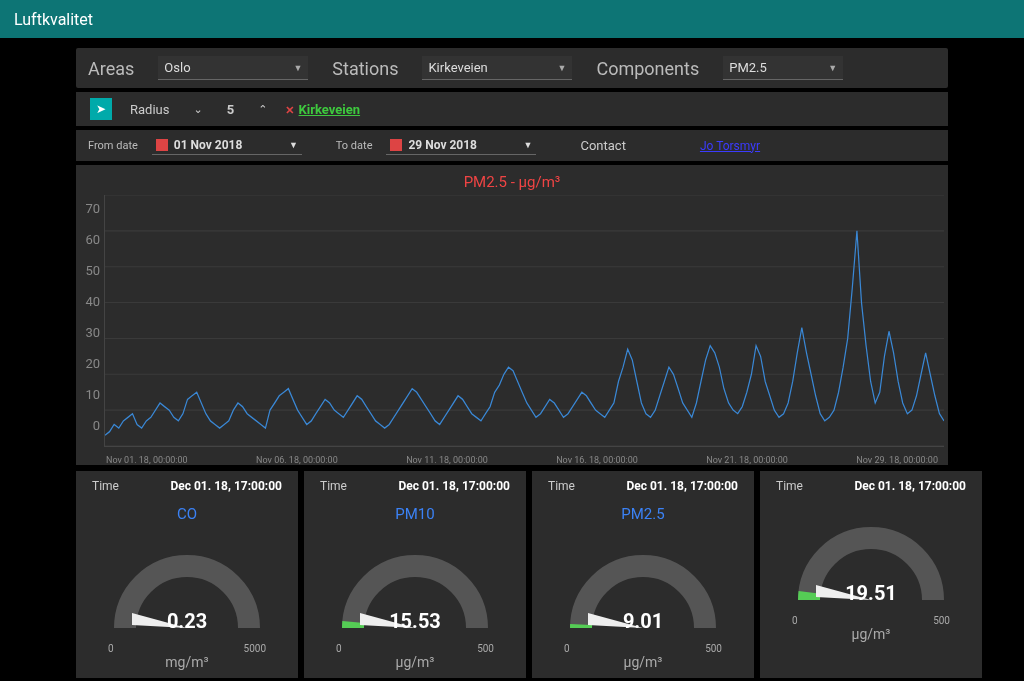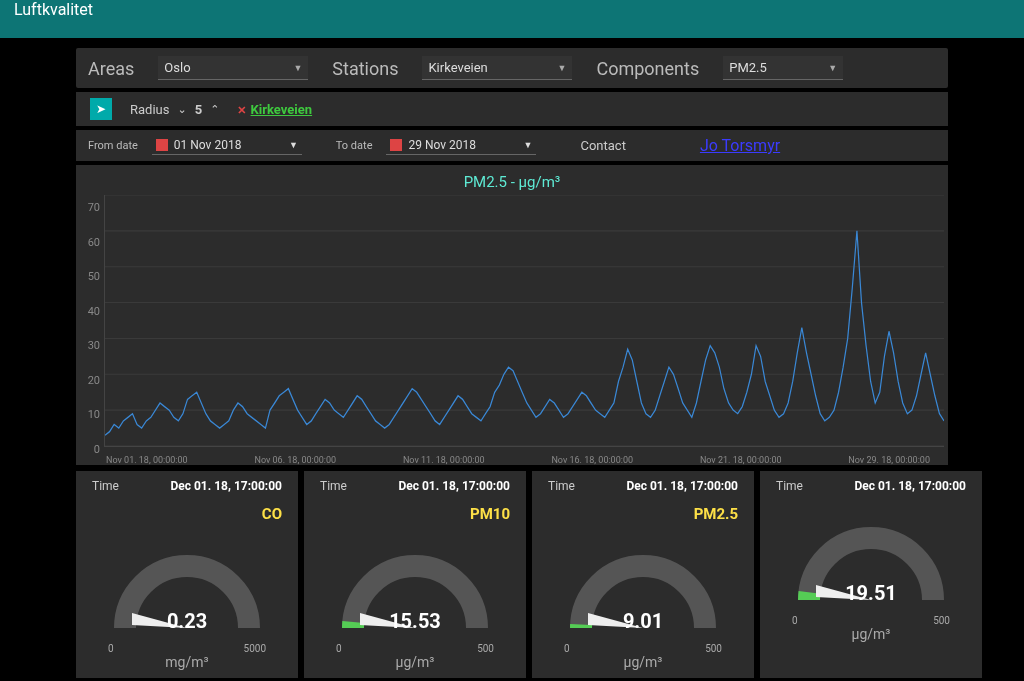--- a/index.html
+++ b/index.html
@@ -1,47 +1,47 @@
 <!DOCTYPE html>
 <html><head>
 <meta charset="utf-8">
 <style>
 * { margin:0; padding:0; box-sizing:border-box; font-family:Roboto,Arial,sans-serif; }
 body { background:#000; color:#ccc; width:1024px; height:681px; overflow:hidden; }
-.header { background:#0d7575; height:38px; display:flex; align-items:flex-start; padding:0 14px; }
+.header { background:#0d7575; height:38px; display:flex; align-items:center; padding:15px 14px; }
 .header-title { color:#fff; font-size:16px; font-weight:400; }
 .container { padding:10px 76px 0 76px; }
 .filters { display:flex; gap:24px; align-items:center; background:#2c2c2c; padding:8px 12px; border-radius:2px; }
 .flabel { font-size:18px; color:#bbb; }
 .select { min-width:150px; background:#333; border-bottom:1px solid #666; display:flex; justify-content:space-between; align-items:center; padding:4px 6px; font-size:13px; color:#ddd; cursor:pointer; }
 .select .tri { font-size:9px; color:#aaa; }
 .radiusrow { display:flex; align-items:center; gap:18px; background:#2c2c2c; padding:6px 14px; margin-top:4px; }
 .nav-icon { width:22px; height:22px; background:#0aa; display:flex; align-items:center; justify-content:center; color:#fff; font-size:12px; }
-.radius-ctrl { display:flex; align-items:center; gap:8px; font-size:13px; }
+.radius-ctrl { display:flex; align-items:center; gap:24px; font-size:13px; }
 .stepper span { font-size:11px; color:#ccc; cursor:pointer; display:block; line-height:9px; }
 .station-link { color:#3ec93e; font-weight:bold; text-decoration:underline; font-size:13px; }
 .station-link::before { content:"✕"; color:#d44; font-size:11px; margin-right:4px; text-decoration:none; display:inline-block; }
 .daterow { display:flex; align-items:center; gap:14px; background:#2c2c2c; padding:6px 12px; margin-top:4px; }
 .dlabel { font-size:11px; color:#bbb; line-height:12px; }
-.date-input { min-width:150px; border-bottom:1px solid #666; display:flex; align-items:center; gap:6px; font-size:12px; color:#ddd; padding:2px 4px; cursor:pointer; }
+.date-input { min-width:150px; border-bottom:1px solid #666; display:flex; align-items:center; gap:6px; font-size:12px; color:#ddd; padding:2px 4px; cursor:pointer;font-weight:bold; }
 .cal-icon { width:12px; height:12px; background:#d44; }
-.contact-link { color:#3b3bff; text-decoration:underline; font-size:16px; cursor:pointer; }
+.contact-link { color:#3b3bff; text-decoration:underline; font-size:12px; cursor:pointer; }
 .chart-panel { background:#2c2c2c; margin-top:4px; padding:4px 4px 0 4px; }
-.chart-title { text-align:center; font-size:15px; color:#5eead4; padding:4px 0; }
+.chart-title { text-align:center; font-size:15px; color:#ef4444; padding:4px 0; }
 .chart { position:relative; height:270px; display:flex; }
-.ylabels { display:flex; flex-direction:column; justify-content:space-between; font-size:11px; color:#888; padding:6px 4px 9px 4px; text-align:right; width:24px; }
+.ylabels { display:flex; flex-direction:column; justify-content:space-between; font-size:13px; color:#888; padding:6px 4px 32px 4px; text-align:right; width:24px; }
 .plot { flex:1; position:relative; border-left:1px solid #444; border-bottom:1px solid #444; margin-bottom:18px; }
 .plot svg { position:absolute; inset:0; width:100%; height:100%; }
 .grid line { stroke:#3a3a3a; stroke-width:1; }
 .series { fill:none; stroke:#3a88d6; stroke-width:1.3; }
-.xlabels { position:absolute; bottom:0; left:24px; right:12px; display:flex; justify-content:space-between; font-size:9px; color:#888; padding:0 2px; }
+.xlabels { position:absolute; bottom:0; left:24px; right:4px; display:flex; justify-content:space-between; font-size:9px; color:#888; padding:0 2px; }
 .gauges { display:flex; gap:6px; margin-top:6px; }
 .gauge-card { flex:1; background:#2c2c2c; padding:8px 16px; }
 .gauge-top { display:flex; justify-content:space-between; font-size:12px; margin-bottom:12px; }
-.gauge-title { text-align:right; font-size:15px; color:#fde047; margin-bottom:10px;font-weight:bold; }
+.gauge-title { text-align:center; font-size:15px; color:#3b82f6; margin-bottom:10px; }
 .gauge-wrap { position:relative; width:190px; height:110px; margin:0 auto; }
 .gauge-wrap svg { position:absolute; top:0; left:0; }
 .gauge-val { position:absolute; bottom:10px; left:0; right:0; text-align:center; font-size:20px; font-weight:bold; color:#fff; }
 .gauge-scale { display:flex; justify-content:space-between; font-size:10px; color:#aaa; padding:0 16px; }
 .gauge-unit { text-align:center; font-size:14px; color:#aaa; }
 </style>
 </head>
 <body>
 
 <div class="header">

